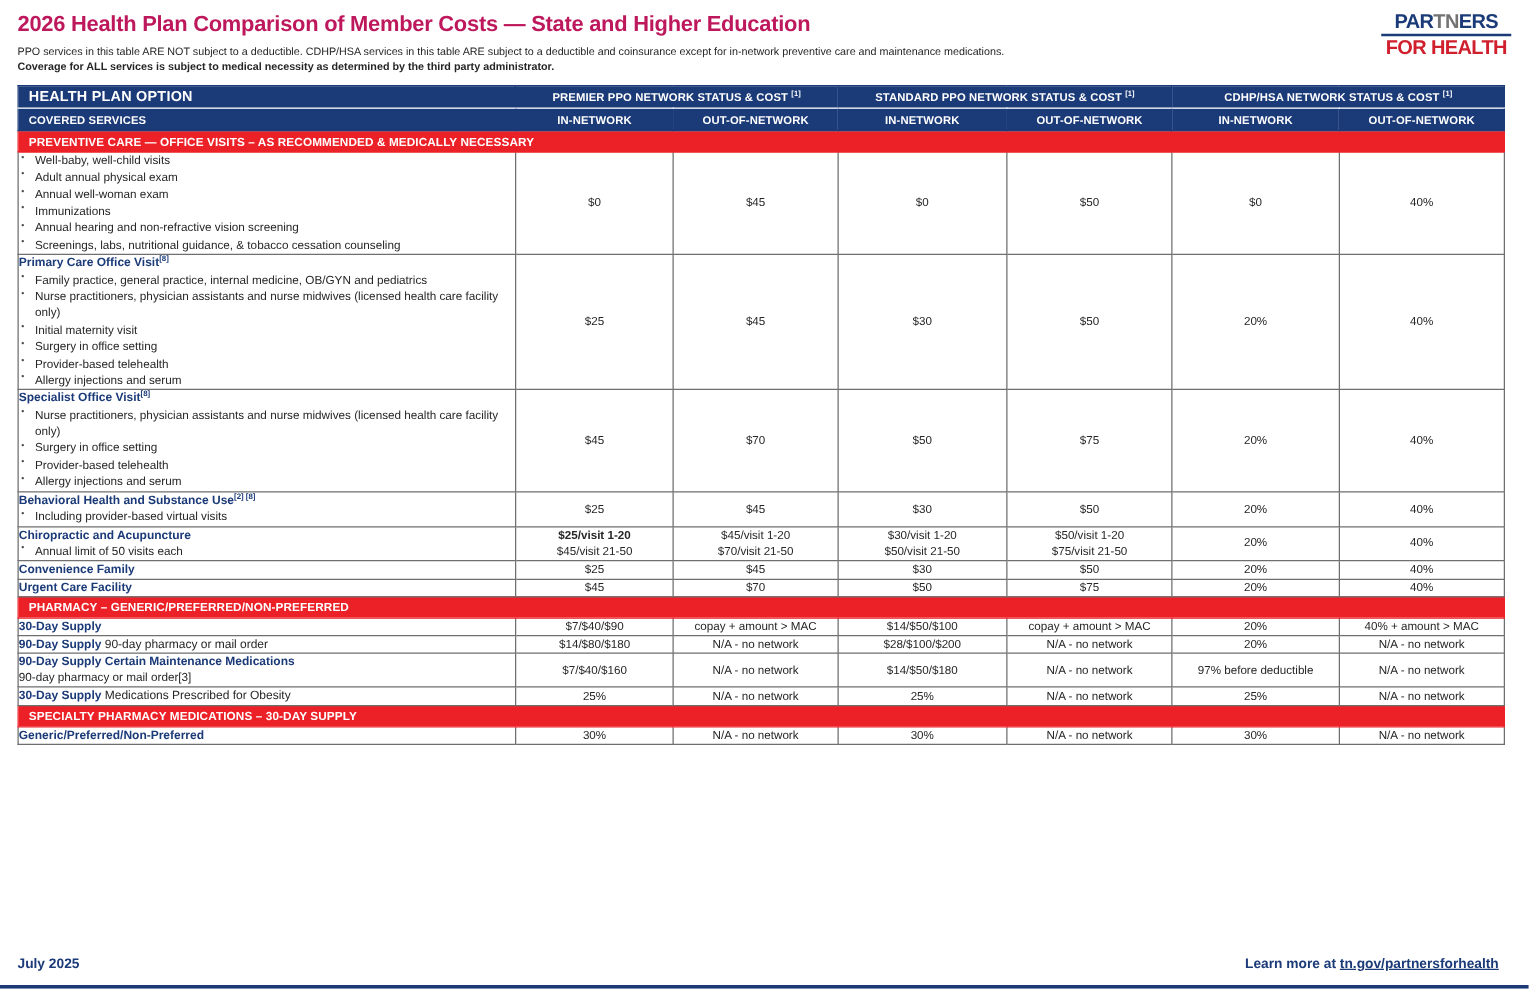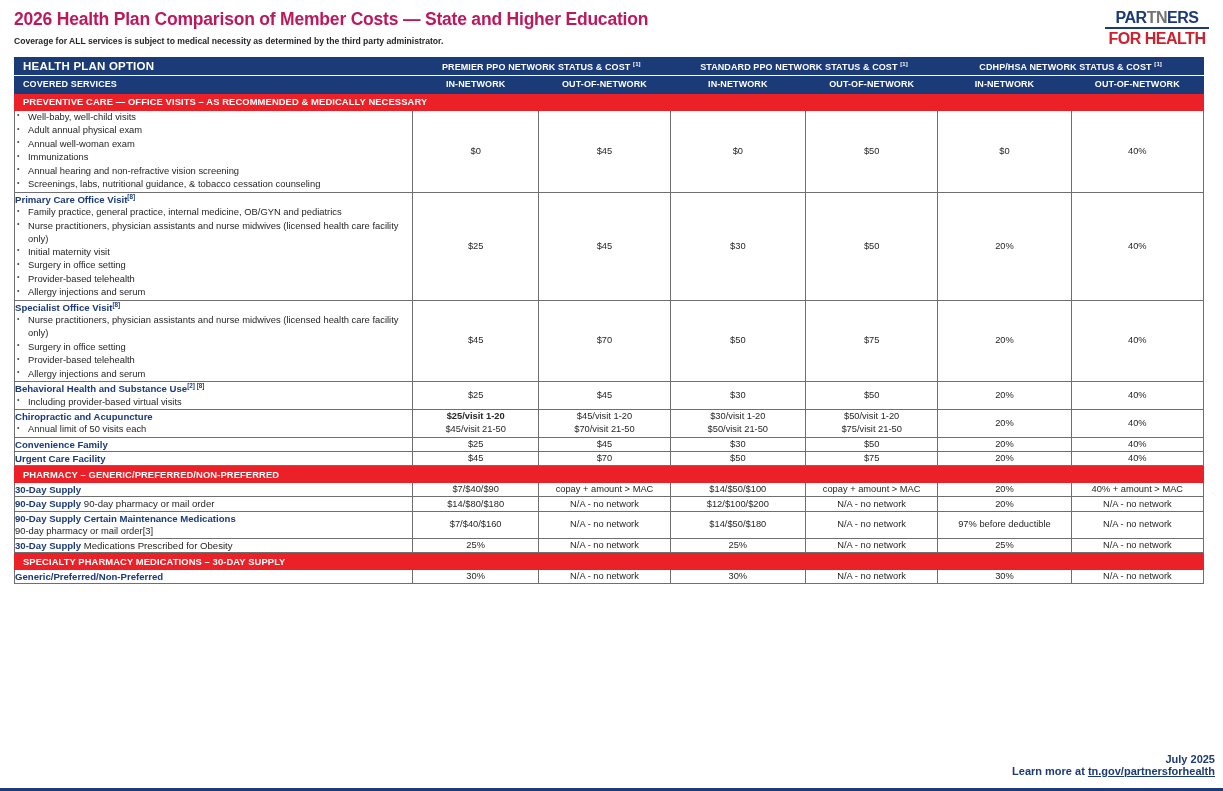--- a/index.html
+++ b/index.html
@@ -111,39 +111,40 @@
 
   
   td.val {
     text-align: center; font-size: 9.3px; color: #262626;
     line-height: 1.4; padding: 4px 2px;
   }
   td.val .l2 { display: block; }
 
   
   .footer {
-    position: absolute; left: 14px; right: 8px; bottom: 14px;
-    display: flex; justify-content: space-between; align-items: flex-end; flex-direction: column;
+    position: absolute; left: 14px; right: 24px; bottom: 14px;
+    display: flex; justify-content: space-between; align-items: flex-end;
   }
   .footer .date { font-size: 11px; font-weight: bold; color: #1b3a78; }
   .footer .learn { font-size: 11px; font-weight: bold; color: #1b3a78; }
   .footer .learn a { color: #1b3a78; text-decoration: underline; }
   .bottom-rule {
     position: absolute; left: 0; right: 0; bottom: 0;
     height: 3px; background: #1b3a78;
   }
 </style>
 </head>
 <body>
 
 <div class="page">
 
   <div class="header">
     <h1 class="doc-title">2026 Health Plan Comparison of Member Costs — State and Higher Education</h1>
     <div class="subnote">
+      <div>PPO services in this table ARE NOT subject to a deductible. CDHP/HSA services in this table ARE subject to a deductible and coinsurance except for in-network preventive care and maintenance medications.</div>
       <div class="bold">Coverage for ALL services is subject to medical necessity as determined by the third party administrator.</div>
     </div>
     <div class="logo">
       <div class="logo-row1"><span>PAR</span><span class="tn">TN</span><span>ERS</span></div>
       <div class="logo-row2">FOR HEALTH</div>
     </div>
   </div>
 
   <table class="plan">
     <colgroup>
@@ -398,21 +399,21 @@
           <td class="svc mid">
             <div class="svc-title">90-Day Supply<span class="svc-note"> 90-day pharmacy or mail order</span></div>
           </td>
           <td class="val">
             <span class="" style="display: block;">$14/$80/$180</span>
           </td>
           <td class="val">
             <span class="" style="display: block;">N/A - no network</span>
           </td>
           <td class="val">
-            <span class="" style="display: block;">$12/$100/$200</span>
+            <span class="" style="display: block;">$28/$100/$200</span>
           </td>
           <td class="val">
             <span class="" style="display: block;">N/A - no network</span>
           </td>
           <td class="val">
             <span class="" style="display: block;">20%</span>
           </td>
           <td class="val">
             <span class="" style="display: block;">N/A - no network</span>
           </td>

